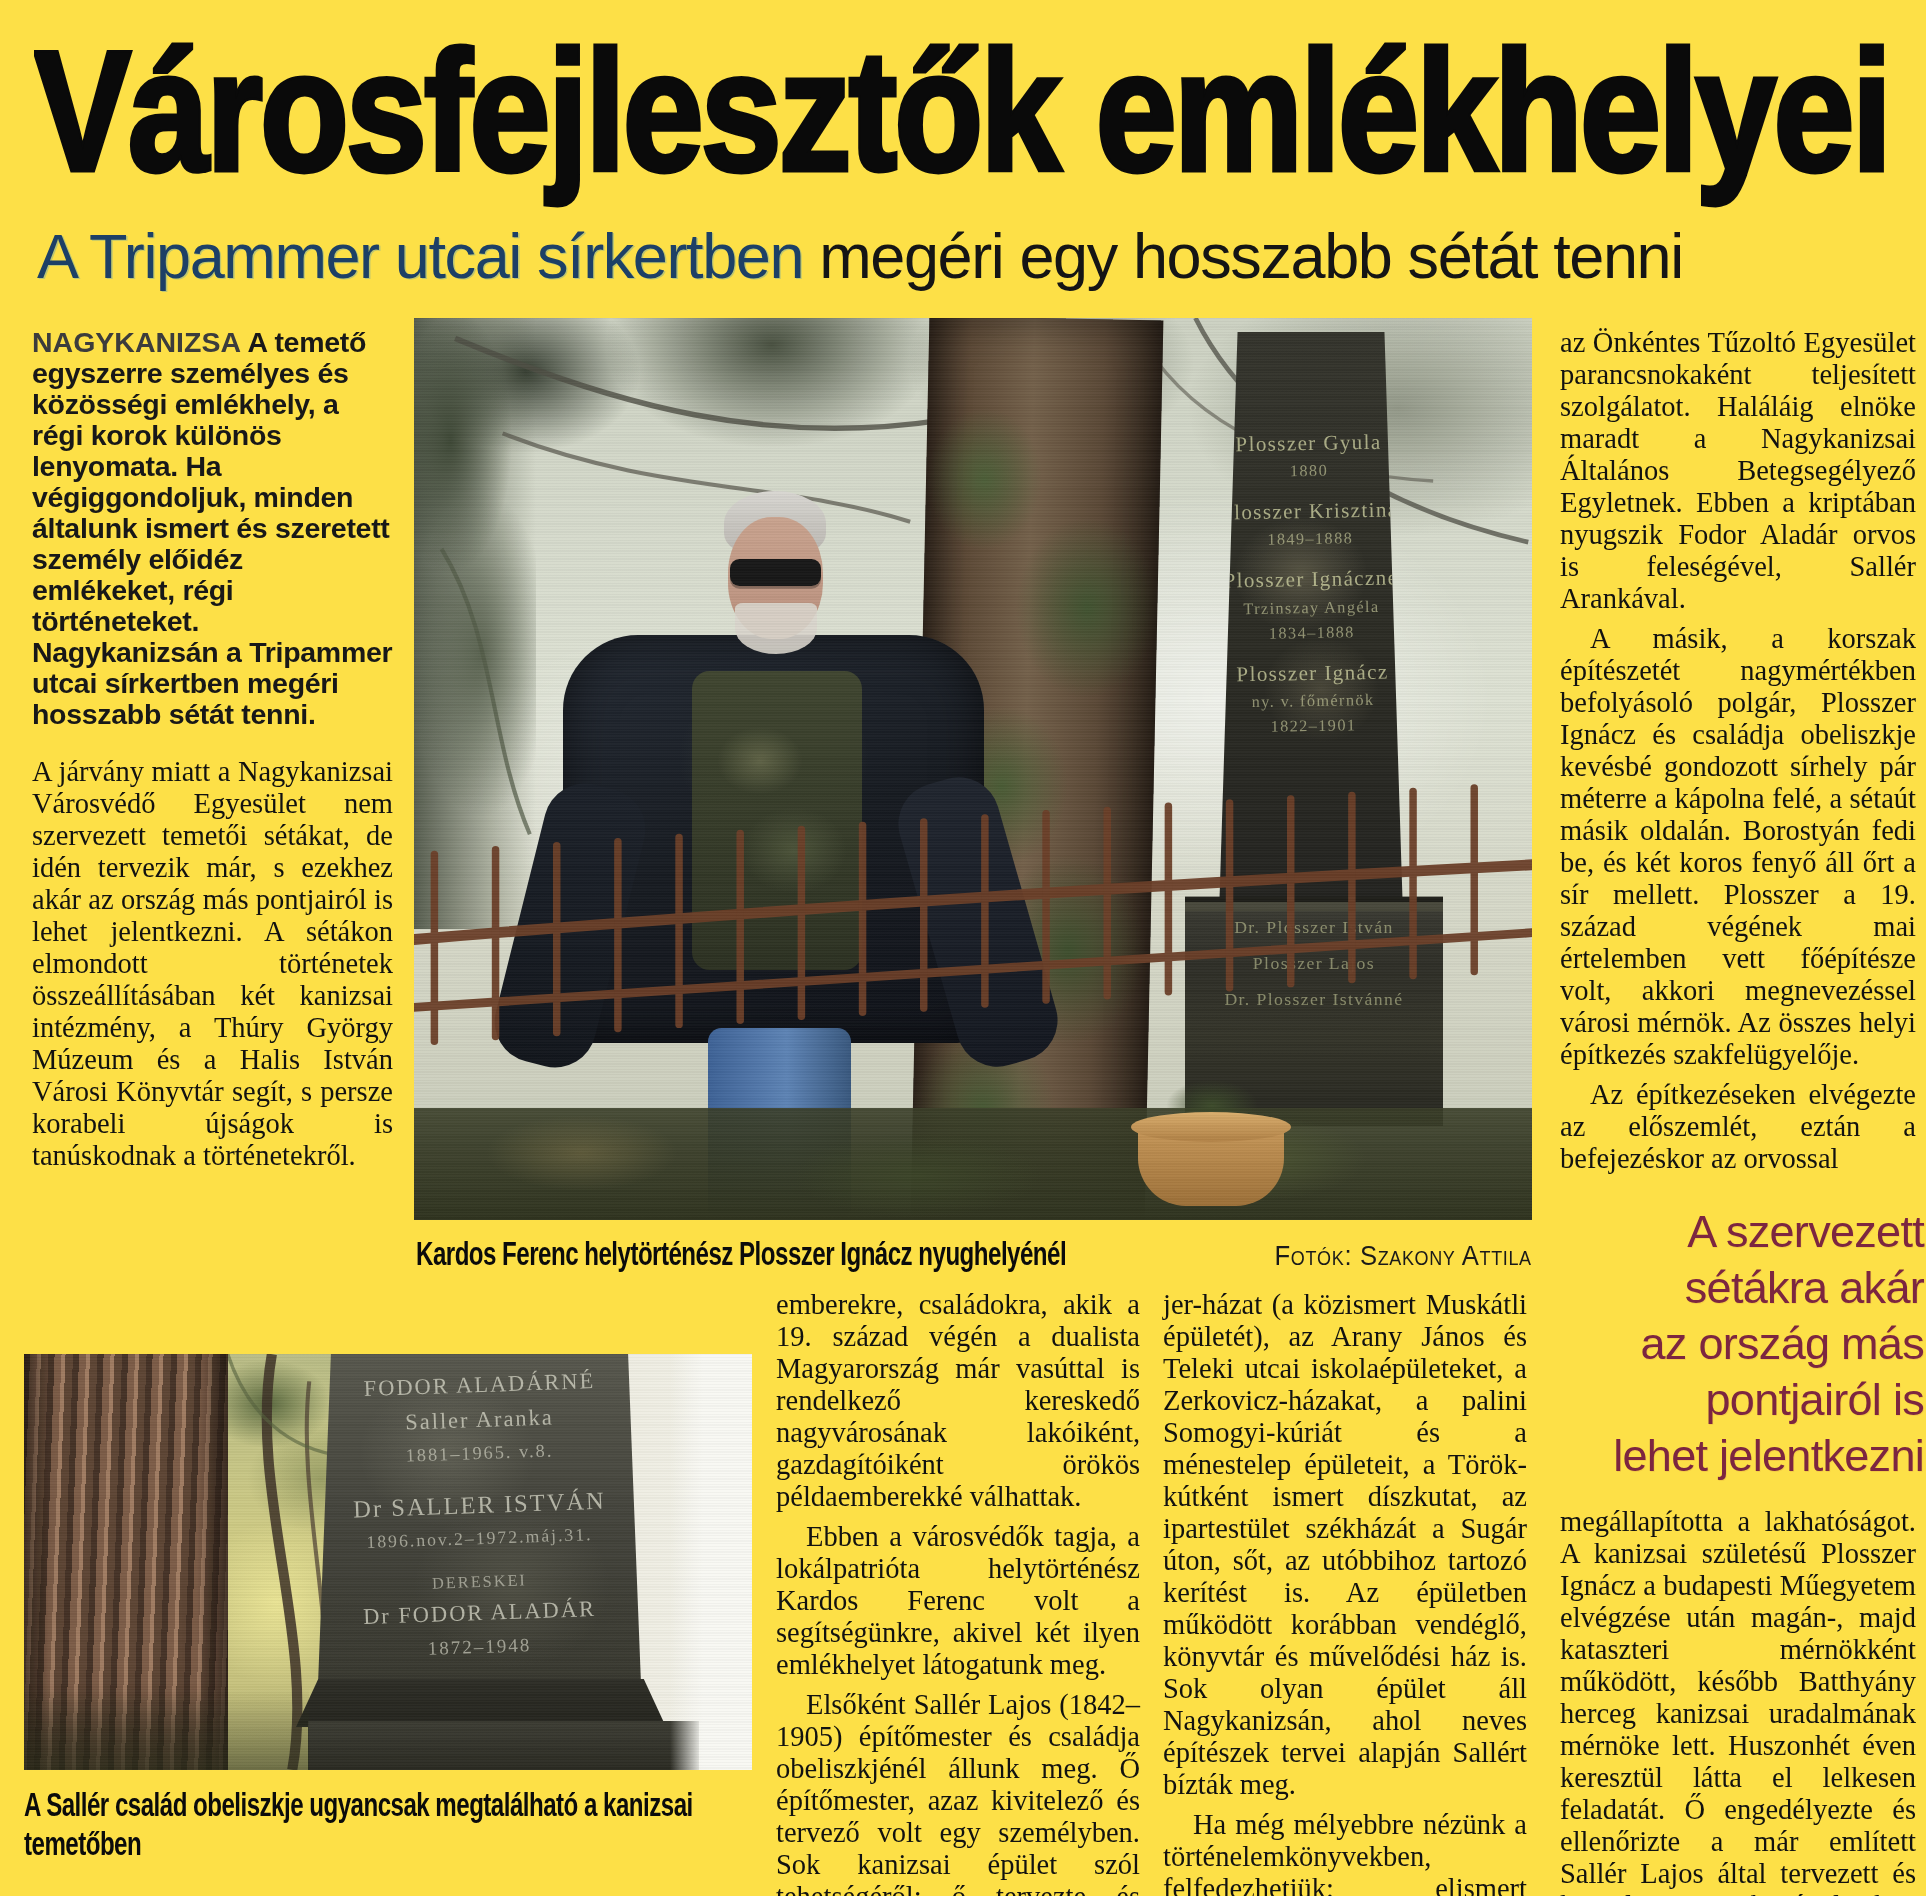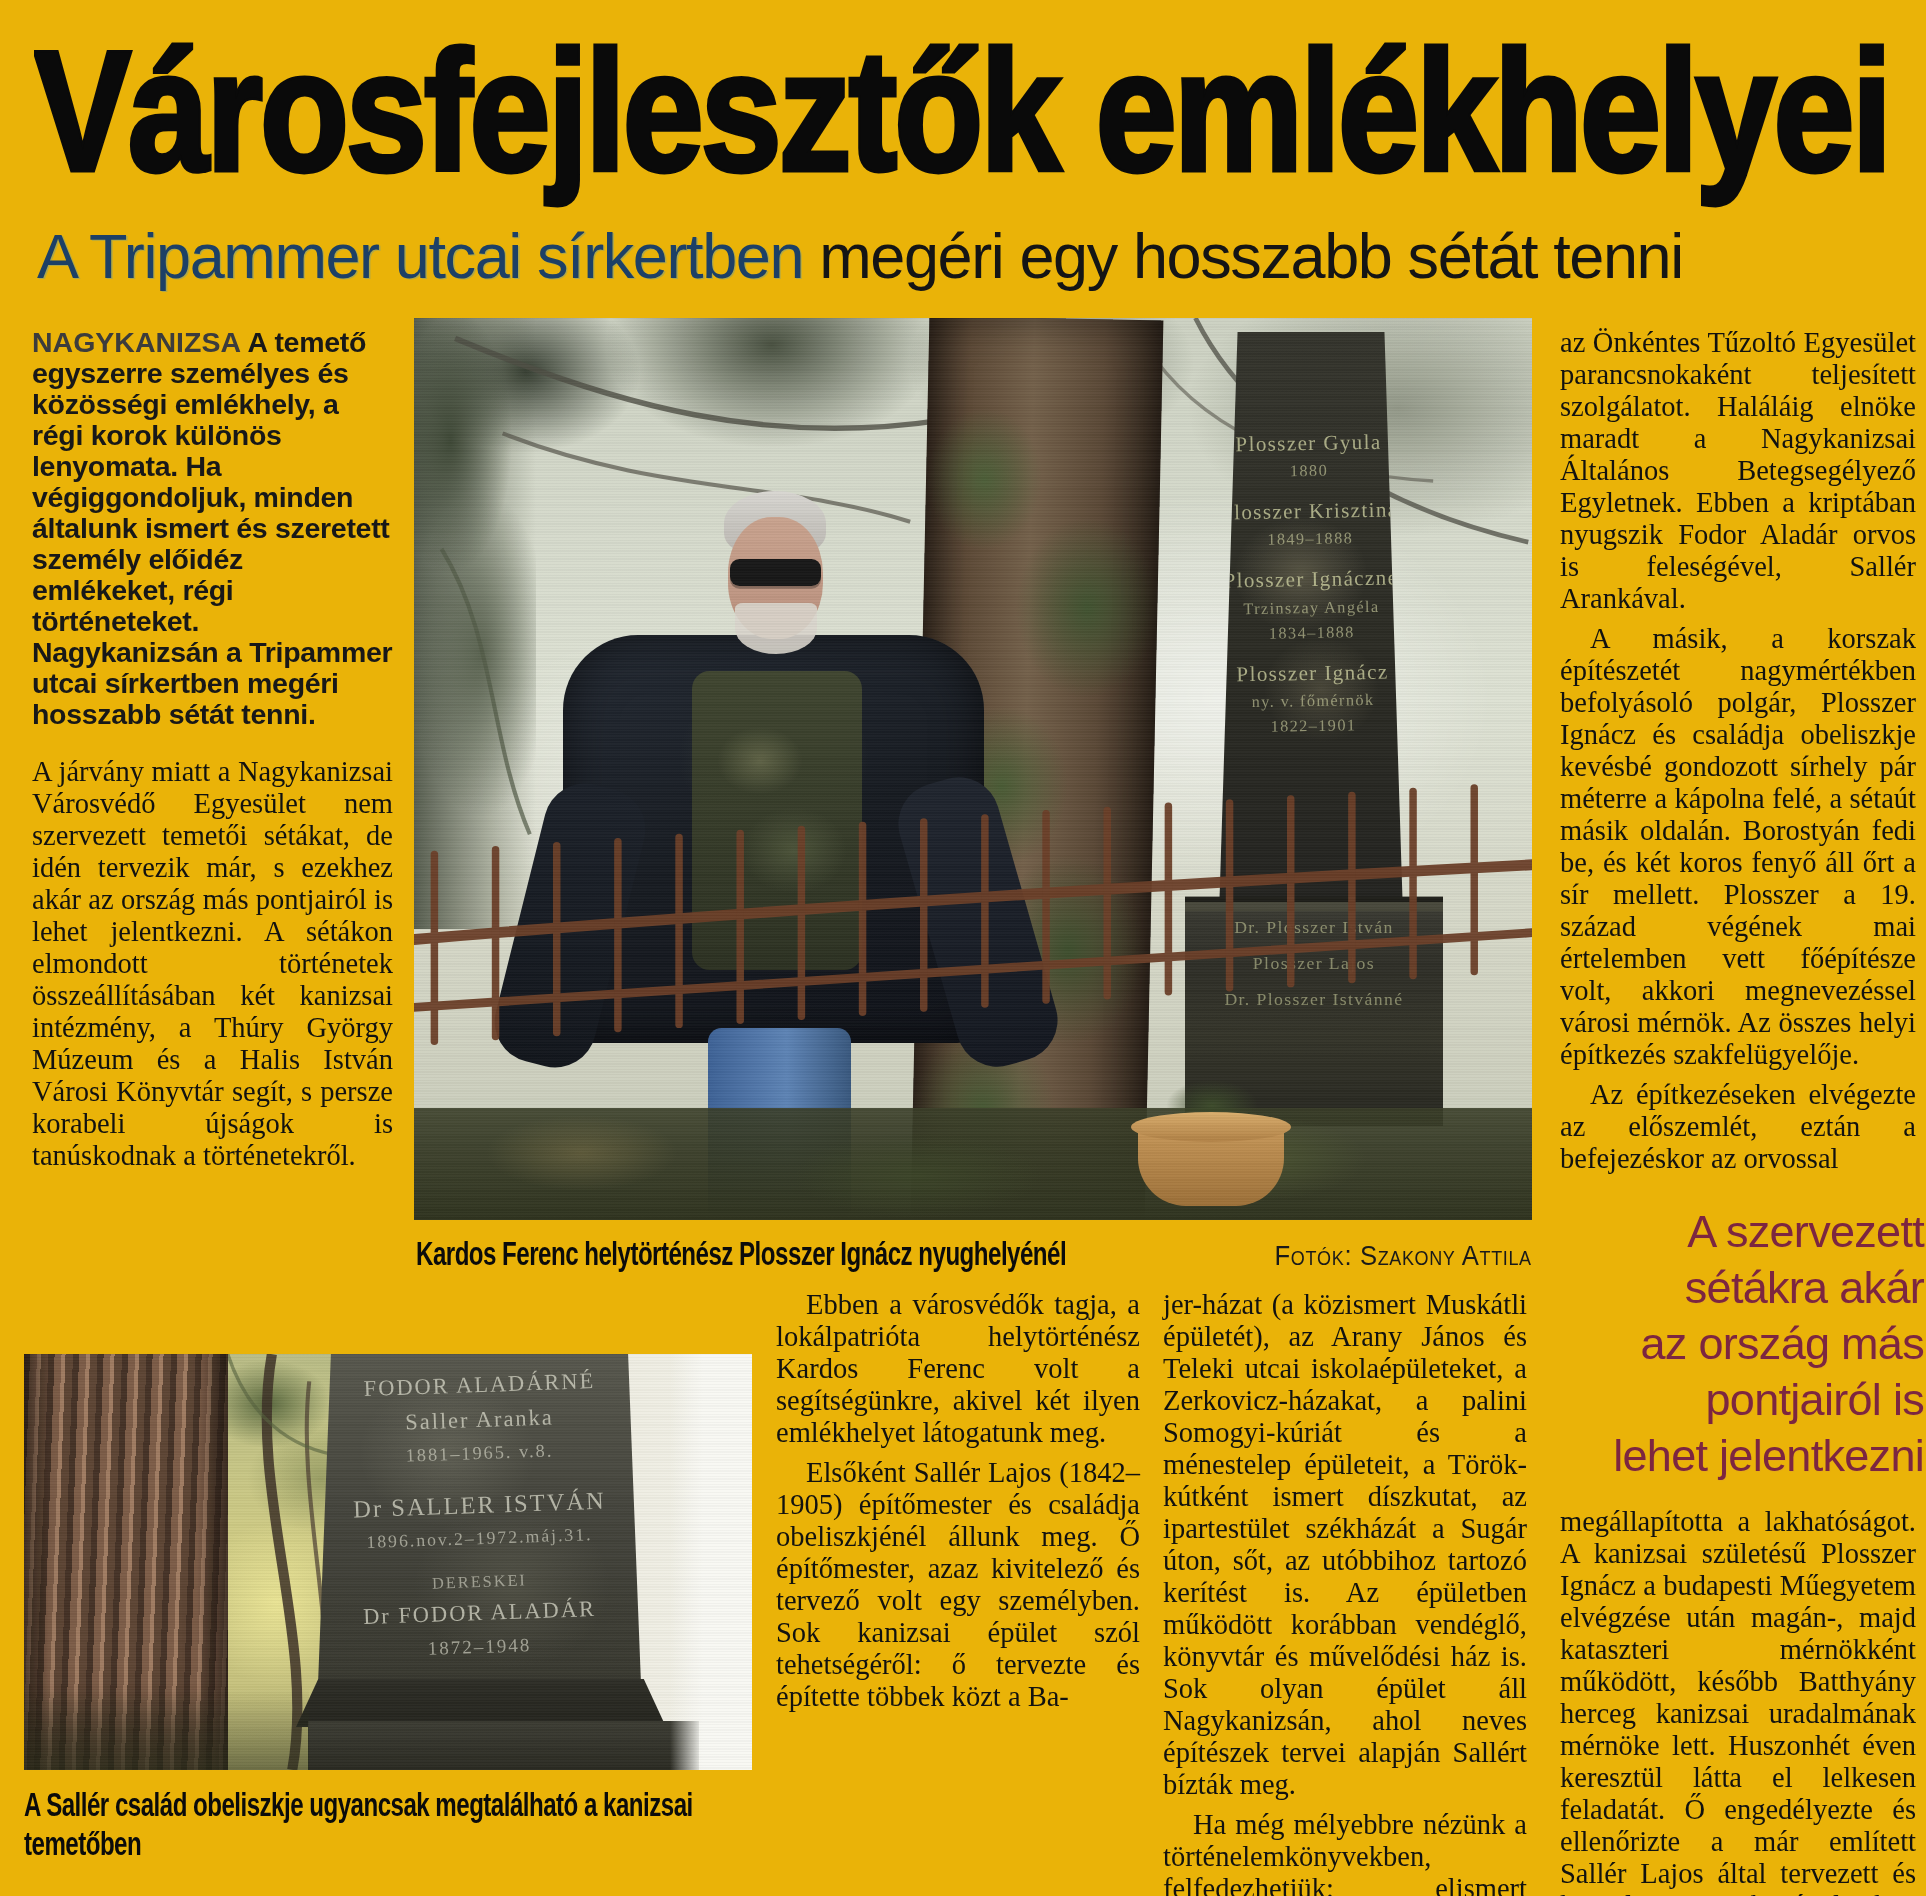--- a/index.html
+++ b/index.html
@@ -3,21 +3,21 @@
 <meta charset="utf-8">
 <style>
   :root{
     --subhead-blue:#1d4066;
     --pullquote-red:#7c2640;
   }
   *{box-sizing:border-box;margin:0;padding:0;}
   html,body{background:#e8e8e4;}
   .page{
     position:relative;width:1926px;height:1897px;overflow:hidden;
-    background:#eab308;
+    background:#fde047;
     font-family:"Liberation Serif",serif;color:#121210;
   }
   
   .headline-svg{position:absolute;left:34px;top:12.2px;}
   .headline-text{
     font-family:"Liberation Sans",sans-serif;font-weight:900;
     font-size:250px;fill:#0a0a0a;letter-spacing:-5px;
     paint-order:stroke;stroke:#0a0a0a;stroke-width:7px;
   }
   
@@ -322,20 +322,21 @@
       <div>sétákra akár</div>
       <div>az ország más</div>
       <div>pontjairól is</div>
       <div>lehet jelentkezni</div>
     </div>
     <p>megállapította a lakhatóságot. A kanizsai születésű Plosszer Ignácz a budapesti Műegyetem elvégzése után magán-, majd kataszteri mérnökként működött, később Batthyány herceg kanizsai uradalmának mérnöke lett. Huszonhét éven keresztül látta el lelkesen feladatát. Ő engedélyezte és ellenőrizte a már említett Sallér Lajos által tervezett és kivitelezett középületeket, boltozott csatornát, és más városi műveket maga is tervezett.</p>
 
   </div>
 
   <div class="col col-mid-1">
+    <p>emberekre, családokra, akik a 19. század végén a dualista Magyarország már vasúttal is rendelkező kereskedő nagyvárosának lakóiként, gazdagítóiként örökös példaemberekké válhattak.</p>
     <p class="ind">Ebben a városvédők tagja, a lokálpatrióta helytörténész Kardos Ferenc volt a segítségünkre, akivel két ilyen emlékhelyet látogatunk meg.</p>
     <p class="ind">Elsőként Sallér Lajos (1842–1905) építőmester és családja obeliszkjénél állunk meg. Ő építőmester, azaz kivitelező és tervező volt egy személyben. Sok kanizsai épület szól tehetségéről: ő tervezte és építette többek közt a Ba-</p>
   </div>
   <div class="col col-mid-2">
     <p>jer-házat (a közismert Muskátli épületét), az Arany János és Teleki utcai iskolaépületeket, a Zerkovicz-házakat, a palini Somogyi-kúriát és a ménestelep épületeit, a Török-kútként ismert díszkutat, az ipartestület székházát a Sugár úton, sőt, az utóbbihoz tartozó kerítést is. Az épületben működött korábban vendéglő, könyvtár és művelődési ház is. Sok olyan épület áll Nagykanizsán, ahol neves építészek tervei alapján Sallért bízták meg.</p>
     <p class="ind">Ha még mélyebbre nézünk a történelemkönyvekben, felfedezhetjük: elismert alakjává vált a városnak, amit az is jelez, hogy 1885 és 1893 között</p>
   </div>
 
   <div class="photo photo-bottom">
     <div class="grass-bottom"></div>

